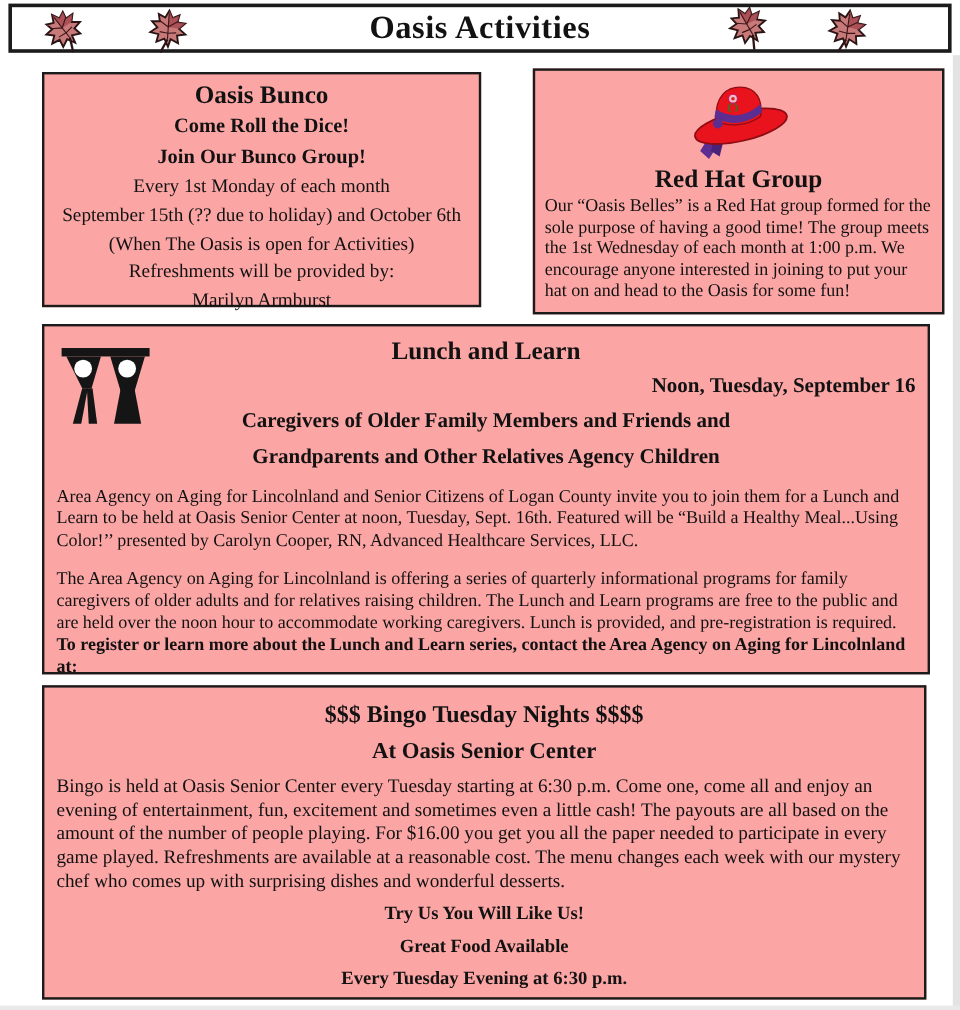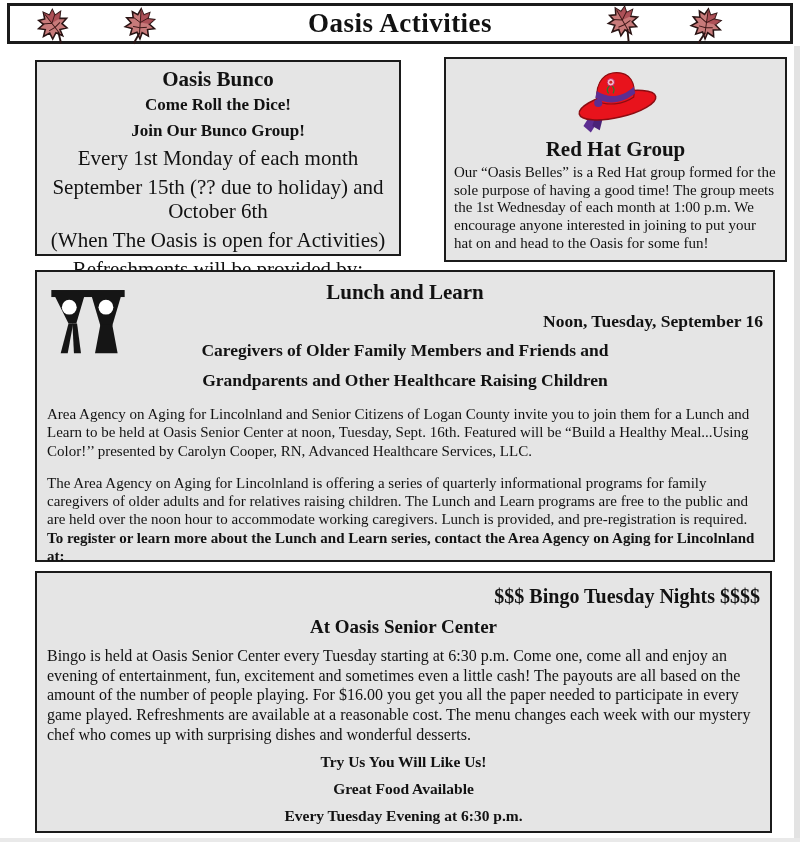--- a/index.html
+++ b/index.html
@@ -20,26 +20,26 @@
   }
   .titlebar h1 { margin:0; font-size:27px; font-weight:bold; letter-spacing:.5px; }
   .leaf { position:absolute; top:1px; width:36px; height:38px; }
   .leaf svg { width:100%; height:100%; }
   .leaf.l1 { left:26px;  transform:rotate(-38deg); }
   .leaf.l2 { left:112px; transform:rotate(4deg); }
   .leaf.l3 { right:148px; top:-2px; transform:rotate(-30deg); }
   .leaf.l4 { right:66px; transform:rotate(8deg); }
 
   
-  .box { position:absolute; border:2px solid #1b1b1b; background:#e5e5e5; box-sizing:border-box; }
+  .box { position:absolute; border:2px solid #1b1b1b; background:#fca5a5; box-sizing:border-box; }
 
   
   .bunco { left:35px; top:60px; width:366px; height:196px; text-align:center; padding-top:5px; }
   .bunco h2 { margin:0 0 4px 0; font-size:21px; font-weight:bold; }
-  .bunco p { margin:0 0 6px 0; font-size:21px; line-height:1.1; }
+  .bunco p { margin:0 0 6px 0; font-size:16px; line-height:1.1; }
   .bunco p.b { font-weight:bold; font-size:17px; margin-bottom:7px; }
 
   
   .redhat { left:444px; top:57px; width:343px; height:205px; }
   .hat-wrap { width:104px; height:74px; margin:4px auto 0 auto; }
   .hat-wrap svg { width:100%; height:100%; }
   .redhat h2 { margin:0 0 2px 0; font-size:21px; font-weight:bold; text-align:center; }
   .redhat .body { margin:0; padding:0 8px; font-size:15px; line-height:1.18; text-align:left; }
   .redhat .dates { margin:3px 0 0 0; font-size:15px; text-align:center; }
 
@@ -49,21 +49,21 @@
   .people-wrap svg { width:100%; height:100%; }
   .lunch h2 { margin:2px 0 6px 0; font-size:21px; font-weight:bold; text-align:center; }
   .lunch .sub { margin:0 0 8px 0; font-size:17.5px; font-weight:bold; text-align:right; }
   .lunch .aud { margin:0 0 9px 0; font-size:17.5px; font-weight:bold; text-align:center; }
   .lunch .para { margin:14px 0 0 0; font-size:15px; line-height:1.22; text-align:left; }
   .lunch .para .bold-run { font-weight:bold; }
   .lunch .phone { margin:6px 0 0 0; font-size:16px; font-weight:bold; text-align:center; }
 
   
   .bingo { left:35px; top:571px; width:737px; height:262px; padding:8px 10px 0 10px; }
-  .bingo h2 { margin:4px 0 8px 0; font-size:20px; font-weight:bold; text-align:right; }
+  .bingo h2 { margin:4px 0 8px 0; font-size:20px; font-weight:bold; text-align:center; }
   .bingo .sub { margin:0 0 8px 0; font-size:19px; font-weight:bold; text-align:center; }
   .bingo .body { margin:0; font-size:16px; line-height:1.23; text-align:left; }
   .bingo .foot { margin:9px 0 0 0; font-size:15.5px; font-weight:bold; text-align:center; }
 </style>
 </head>
 <body>
 
 <svg width="0" height="0" style="position:absolute">
   <defs>
     <g id="leafShape">
@@ -135,21 +135,21 @@
         <polygon points="25,52 31,52 24,90 15,90" fill="#151515"></polygon>
         <polygon points="30,52 36,52 41,90 32,90" fill="#151515"></polygon>
         <polygon points="55,18 92,18 81,55 66,55" fill="#151515"></polygon>
         <circle cx="73" cy="31" r="9.5" fill="#ffffff"></circle>
         <polygon points="66,53 81,53 88,90 59,90" fill="#151515"></polygon>
       </svg>
     </div>
     <h2>Lunch and Learn</h2>
     <p class="sub">Noon, Tuesday, September 16</p>
     <p class="aud">Caregivers of Older Family Members and Friends and</p>
-    <p class="aud">Grandparents and Other Healthcare Raising Children</p>
+    <p class="aud">Grandparents and Other Relatives Agency Children</p>
     <p class="para">Area Agency on Aging for Lincolnland and Senior Citizens of Logan County  invite you to join them for a Lunch and Learn to be held at Oasis Senior Center at noon, Tuesday, Sept. 16th.   Featured will be  “Build a Healthy Meal...Using Color!’’ presented by Carolyn Cooper, RN, Advanced Healthcare Services, LLC.</p>
     <p class="para"><span>The Area Agency on Aging for Lincolnland is offering a series of quarterly informational programs for family caregivers of older adults and for relatives raising children.  The Lunch and Learn programs are free to the public and are held over the noon hour to accommodate working caregivers.  Lunch is provided, and pre-registration is required. </span><span class="bold-run">To register or learn more about the Lunch and Learn series, contact the Area Agency on Aging for Lincolnland at:</span></p>
     <p class="phone">(217)787-9234 or 800-252-2918</p>
   </section>
 
   <section class="box bingo">
     <h2>$$$ Bingo Tuesday Nights $$$$</h2>
     <p class="sub">At Oasis Senior Center</p>
     <p class="body">Bingo is held at Oasis Senior Center every Tuesday starting at 6:30 p.m.  Come one, come all and enjoy an evening of entertainment, fun, excitement and sometimes even a little cash!  The payouts are all based on the amount of the number of people playing.  For $16.00 you get you all the paper needed to participate in every game played.  Refreshments are available at a reasonable cost.  The menu changes each week with our mystery chef  who comes up with surprising dishes and wonderful desserts.</p>
     <p class="foot">Try Us You Will Like Us!</p>

